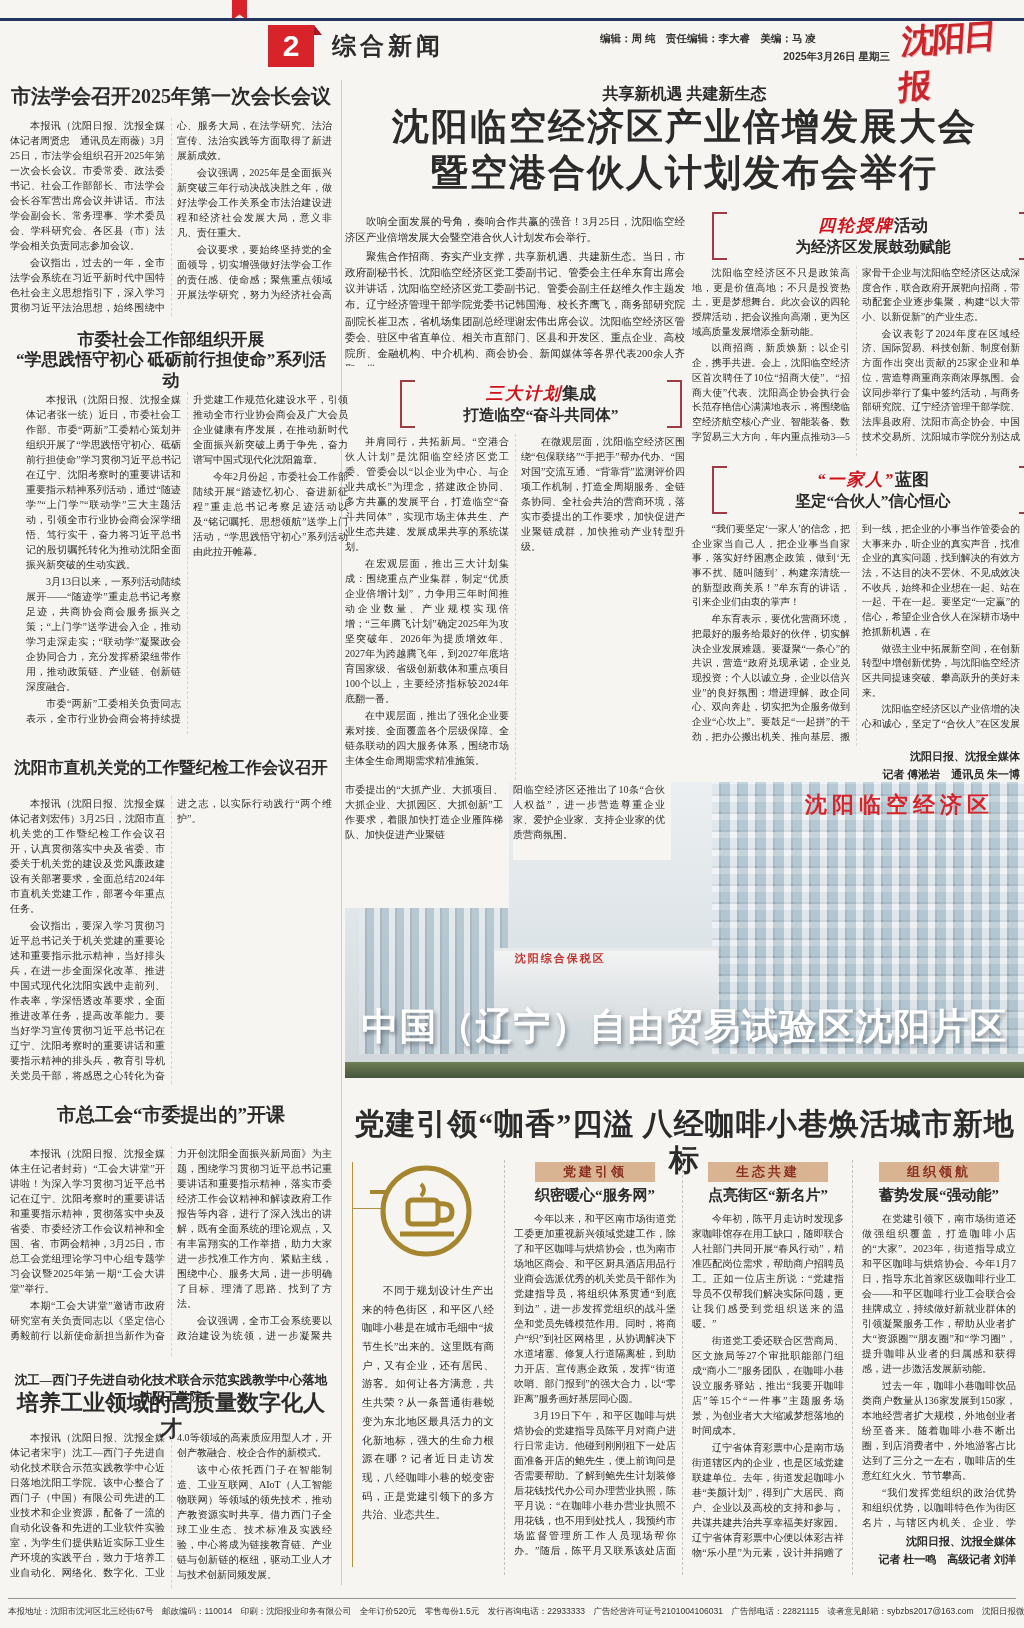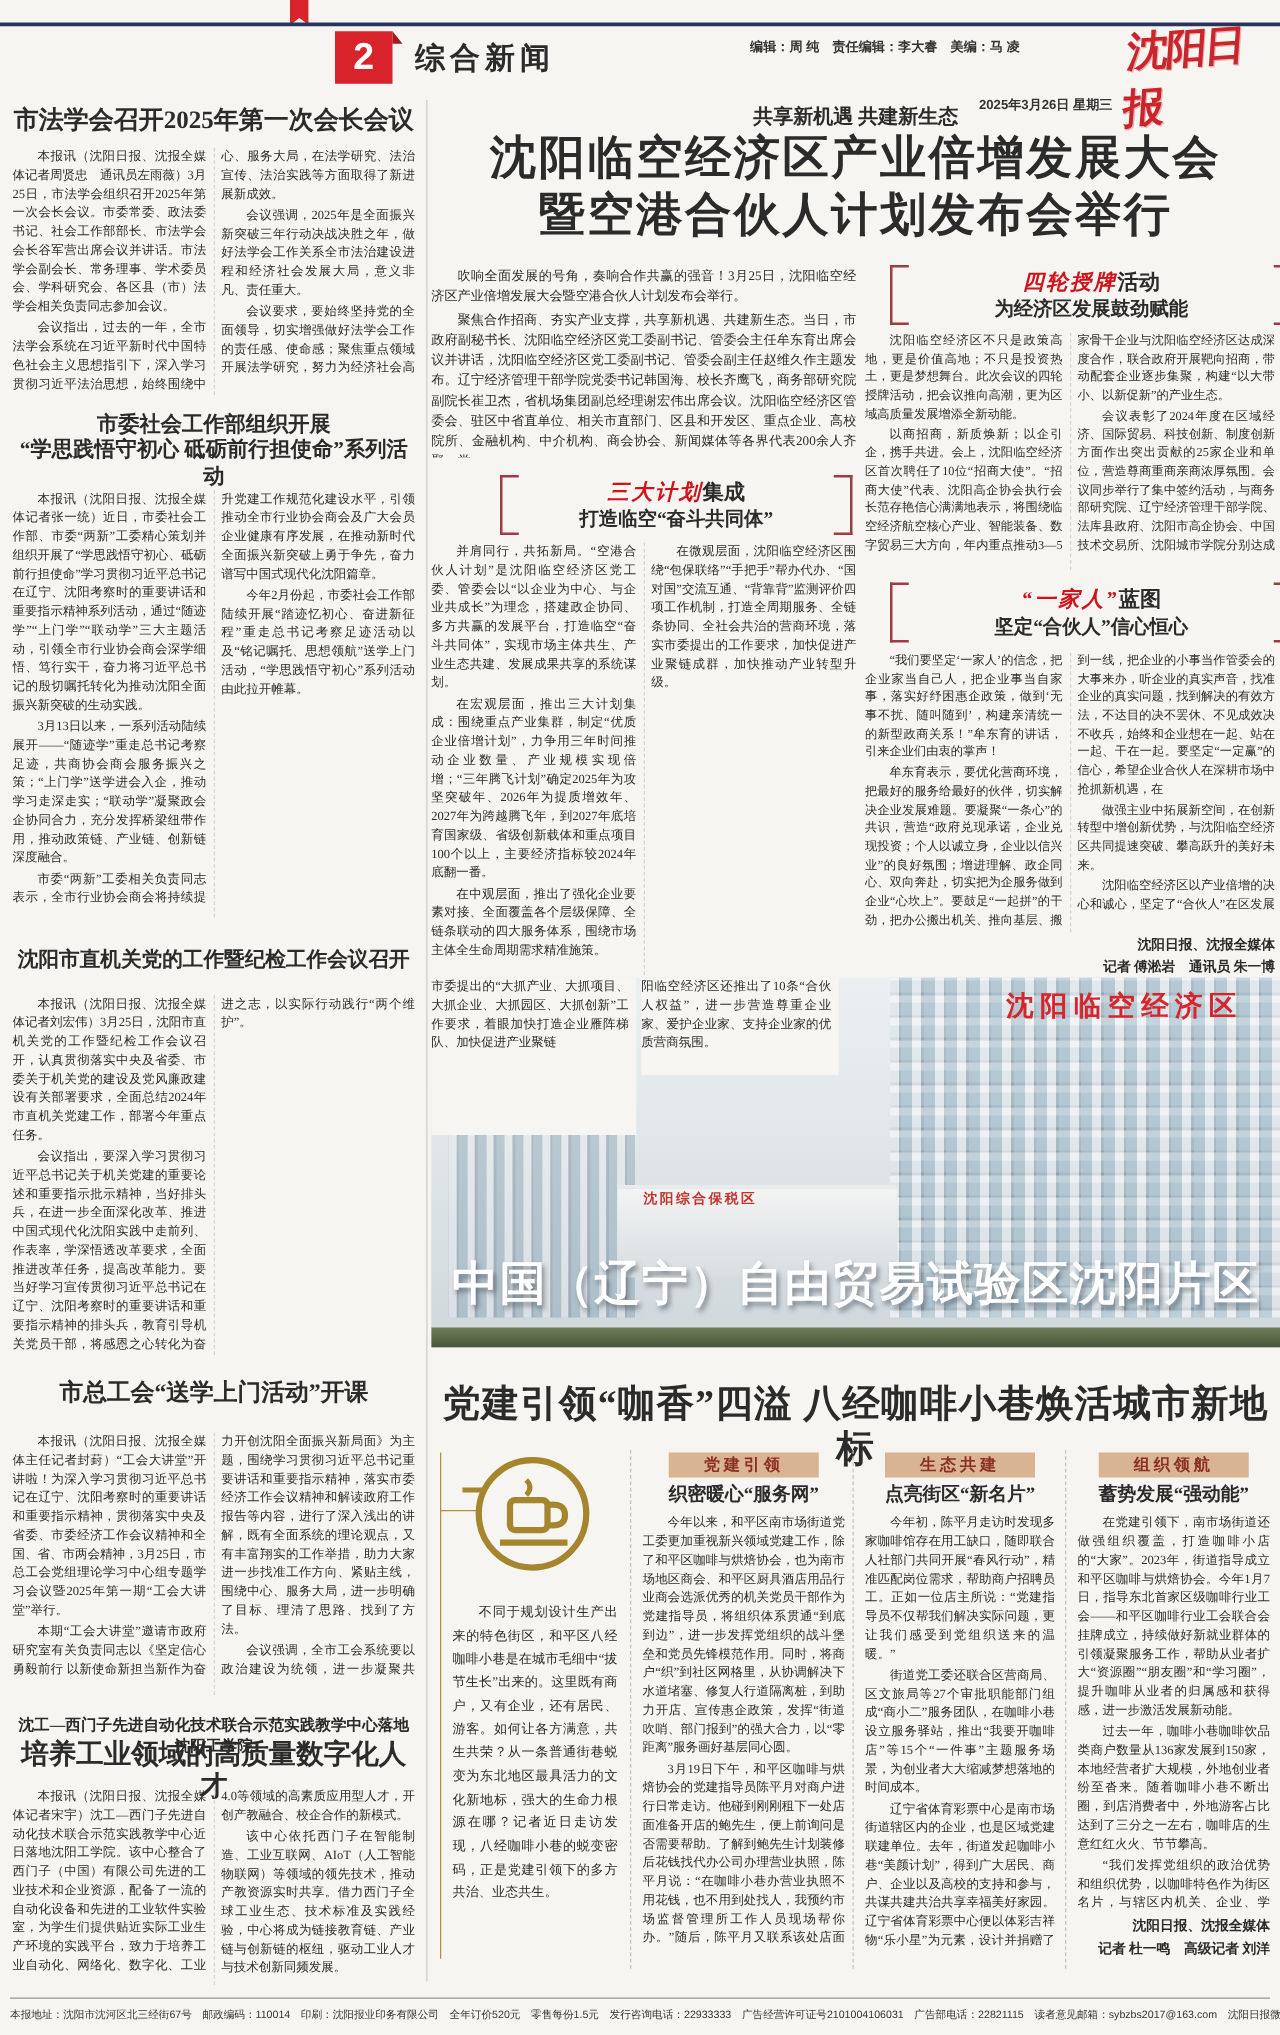--- a/index.html
+++ b/index.html
@@ -11,21 +11,21 @@
   .corner-flag{left:232px;top:0;width:15px;height:20px;background:#d8232a;
                clip-path:polygon(0 0,100% 0,100% 100%,50% 72%,0 100%);}
   .pagenum{left:268px;top:25px;width:46px;height:42px;background:#d8232a;color:#fff;
            font-family:"Liberation Sans",sans-serif;font-weight:bold;font-size:30px;
            display:flex;align-items:center;justify-content:center;}
   .pagenum::after{content:"";position:absolute;right:-8px;top:0;border-left:8px solid #a51a20;
                   border-top:10px solid transparent;border-bottom:0 solid transparent;}
   .sectitle{left:332px;top:30px;font-size:24px;font-weight:bold;letter-spacing:4px;}
   .edblock{left:600px;top:30px;width:290px;font-family:"Liberation Sans",sans-serif;
            font-size:10.5px;font-weight:bold;color:#333;line-height:1.7;}
-  .edblock .d2{text-align:right;margin-top:28px;}
+  .edblock .d2{text-align:right;}
   .masthead{left:900px;top:16px;width:120px;font-size:33px;font-weight:bold;color:#c9252b;
             transform:rotate(-4deg) skewX(-8deg);letter-spacing:-2px;text-shadow:1px 1px 0 #e8b0b2;}
   
   .vline-main{left:341px;top:80px;width:1px;height:1505px;background:#cfccc6;}
   .vdash{width:0;border-left:1px dashed #c6c2ba;}
   
   .para{text-indent:2em;text-align:justify;margin:0 0 2px 0;font-family:Liberation Serif, serif;}
   .body2col{column-count:2;column-gap:12px;column-fill:auto;column-rule:1px dashed #d8d4cc;
             font-size:10px;line-height:1.5;overflow:hidden;}
   .kickersm{font-weight:bold;}
@@ -93,34 +93,34 @@
     <p class="para">本报讯（沈阳日报、沈报全媒体记者周贤忠　通讯员左雨薇）3月25日，市法学会组织召开2025年第一次会长会议。市委常委、政法委书记、社会工作部部长、市法学会会长谷军营出席会议并讲话。市法学会副会长、常务理事、学术委员会、学科研究会、各区县（市）法学会相关负责同志参加会议。</p>
     <p class="para">会议指出，过去的一年，全市法学会系统在习近平新时代中国特色社会主义思想指引下，深入学习贯彻习近平法治思想，始终围绕中心、服务大局，在法学研究、法治宣传、法治实践等方面取得了新进展新成效。</p>
     <p class="para">会议强调，2025年是全面振兴新突破三年行动决战决胜之年，做好法学会工作关系全市法治建设进程和经济社会发展大局，意义非凡、责任重大。</p>
     <p class="para">会议要求，要始终坚持党的全面领导，切实增强做好法学会工作的责任感、使命感；聚焦重点领域开展法学研究，努力为经济社会高质量发展提供坚强法治保障；加强法治宣传教育，以法治力量守护民生福祉；深化法学会改革创新，不断提升法学会的凝聚力、影响力、战斗力。</p>
   </div>
 
   <div class="abs hl" style="left:10px;top:330px;width:322px;font-size:17px;">
     <div>市委社会工作部组织开展</div>
     <div>“学思践悟守初心 砥砺前行担使命”系列活动</div>
   </div>
-  <div class="abs body2col" style="left:10px;top:392px;width:322px;height:342px;">
+  <div class="abs body2col" style="left:26px;top:392px;width:322px;height:342px;">
     <p class="para">本报讯（沈阳日报、沈报全媒体记者张一统）近日，市委社会工作部、市委“两新”工委精心策划并组织开展了“学思践悟守初心、砥砺前行担使命”学习贯彻习近平总书记在辽宁、沈阳考察时的重要讲话和重要指示精神系列活动，通过“随迹学”“上门学”“联动学”三大主题活动，引领全市行业协会商会深学细悟、笃行实干，奋力将习近平总书记的殷切嘱托转化为推动沈阳全面振兴新突破的生动实践。</p>
     <p class="para">3月13日以来，一系列活动陆续展开——“随迹学”重走总书记考察足迹，共商协会商会服务振兴之策；“上门学”送学进会入企，推动学习走深走实；“联动学”凝聚政会企协同合力，充分发挥桥梁纽带作用，推动政策链、产业链、创新链深度融合。</p>
     <p class="para">市委“两新”工委相关负责同志表示，全市行业协会商会将持续提升党建工作规范化建设水平，引领推动全市行业协会商会及广大会员企业健康有序发展，在推动新时代全面振兴新突破上勇于争先，奋力谱写中国式现代化沈阳篇章。</p>
     <p class="para">今年2月份起，市委社会工作部陆续开展“踏迹忆初心、奋进新征程”重走总书记考察足迹活动以及“铭记嘱托、思想领航”送学上门活动，“学思践悟守初心”系列活动由此拉开帷幕。</p>
   </div>
 
   <div class="abs hl" style="left:10px;top:758px;width:322px;font-size:16.5px;">沈阳市直机关党的工作暨纪检工作会议召开</div>
   <div class="abs body2col" style="left:10px;top:796px;width:322px;height:288px;">
     <p class="para">本报讯（沈阳日报、沈报全媒体记者刘宏伟）3月25日，沈阳市直机关党的工作暨纪检工作会议召开，认真贯彻落实中央及省委、市委关于机关党的建设及党风廉政建设有关部署要求，全面总结2024年市直机关党建工作，部署今年重点任务。</p>
     <p class="para">会议指出，要深入学习贯彻习近平总书记关于机关党建的重要论述和重要指示批示精神，当好排头兵，在进一步全面深化改革、推进中国式现代化沈阳实践中走前列、作表率，学深悟透改革要求，全面推进改革任务，提高改革能力。要当好学习宣传贯彻习近平总书记在辽宁、沈阳考察时的重要讲话和重要指示精神的排头兵，教育引导机关党员干部，将感恩之心转化为奋进之志，以实际行动践行“两个维护”。</p>
   </div>
 
-  <div class="abs hl" style="left:10px;top:1104px;width:322px;font-size:19px;">市总工会“送学上门活动”开课</div>
+  <div class="abs hl" style="left:10px;top:1104px;width:322px;font-size:19px;">市总工会“市委提出的”开课</div>
   <div class="abs body2col" style="left:10px;top:1146px;width:322px;height:210px;">
     <p class="para">本报讯（沈阳日报、沈报全媒体主任记者封葑）“工会大讲堂”开讲啦！为深入学习贯彻习近平总书记在辽宁、沈阳考察时的重要讲话和重要指示精神，贯彻落实中央及省委、市委经济工作会议精神和全国、省、市两会精神，3月25日，市总工会党组理论学习中心组专题学习会议暨2025年第一期“工会大讲堂”举行。</p>
     <p class="para">本期“工会大讲堂”邀请市政府研究室有关负责同志以《坚定信心 勇毅前行 以新使命新担当新作为奋力开创沈阳全面振兴新局面》为主题，围绕学习贯彻习近平总书记重要讲话和重要指示精神，落实市委经济工作会议精神和解读政府工作报告等内容，进行了深入浅出的讲解，既有全面系统的理论观点，又有丰富翔实的工作举措，助力大家进一步找准工作方向、紧贴主线，围绕中心、服务大局，进一步明确了目标、理清了思路、找到了方法。</p>
     <p class="para">会议强调，全市工会系统要以政治建设为统领，进一步凝聚共识；要坚持聚焦主责主业，服务沈阳经济高质量发展；要以加强政治建设为着力点，推动全面从严治党向纵深发展。</p>
   </div>
 
   <div class="abs kickersm" style="left:10px;top:1372px;width:322px;font-size:12.5px;text-align:center;">沈工—西门子先进自动化技术联合示范实践教学中心落地沈阳工学院</div>
   <div class="abs hl" style="left:10px;top:1390px;width:322px;font-size:22px;">培养工业领域的高质量数字化人才</div>
   <div class="abs body2col" style="left:10px;top:1430px;width:322px;height:158px;">
     <p class="para">本报讯（沈阳日报、沈报全媒体记者宋宇）沈工—西门子先进自动化技术联合示范实践教学中心近日落地沈阳工学院。该中心整合了西门子（中国）有限公司先进的工业技术和企业资源，配备了一流的自动化设备和先进的工业软件实验室，为学生们提供贴近实际工业生产环境的实践平台，致力于培养工业自动化、网络化、数字化、工业4.0等领域的高素质应用型人才，开创产教融合、校企合作的新模式。</p>

